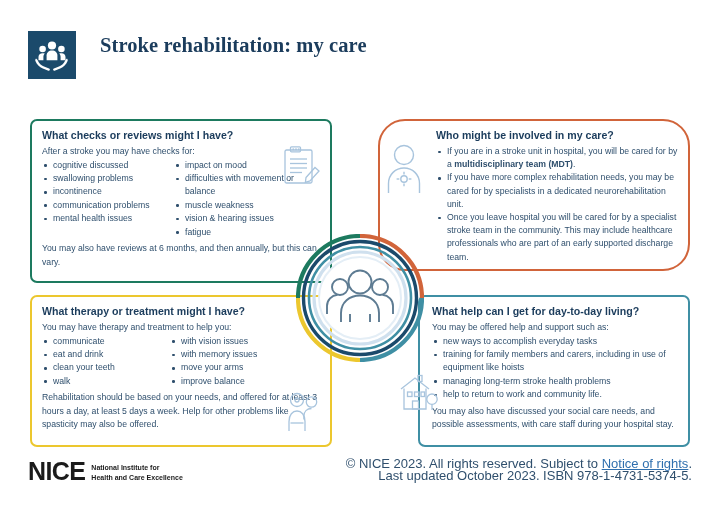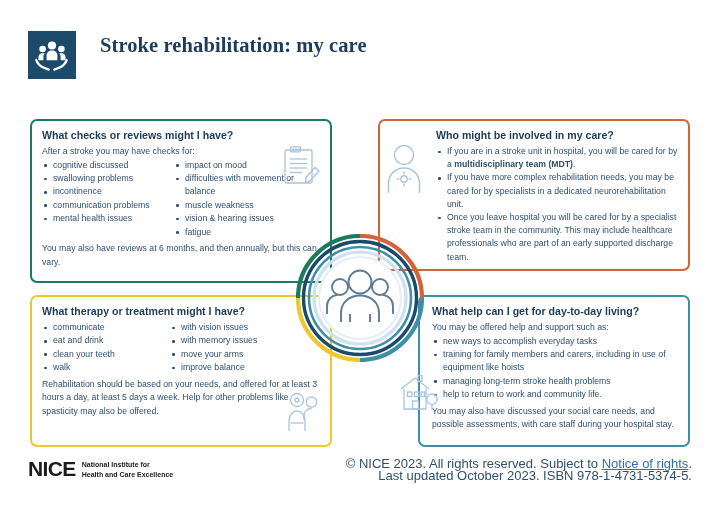--- a/index.html
+++ b/index.html
@@ -102,20 +102,21 @@
   }
   #box-checks .col-a { width: 132px; }
   #box-checks .col-b { width: 122px; }
 
   
   #box-who {
     left: 378px; top: 119px;
     width: 312px; height: 152px;
     border-color: #d1643a;
     padding: 8px 8px 6px 10px;
+    border-radius: 27px;
   }
   #box-who .who-body { margin-left: 46px; }
   #box-who li { line-height: 13.2px; }
 
   
   #box-therapy {
     left: 30px; top: 295px;
     width: 302px; height: 152px;
     border-color: #ecc72e;
     padding: 8px 10px 6px 10px;
@@ -162,21 +163,21 @@
     position: absolute;
     left: 28px; top: 455px;
     width: 664px; height: 34px;
   }
   .nice-logo {
     position: absolute; left: 0; top: 2px;
     display: flex; align-items: center; gap: 6px;
   }
   .nice-word {
     font-family: "Liberation Sans", sans-serif;
-    font-size: 21px;
+    font-size: 25px;
     font-weight: 700;
     color: #1b1b1b;
     letter-spacing: -0.6px;
   }
   .nice-sub {
     font-size: 7px;
     line-height: 9px;
     font-weight: 700;
     color: #1b1b1b;
     padding-top: 1px;
@@ -277,20 +278,21 @@
           <line x1="20" y1="43.2" x2="20" y2="40.4"></line>
           <line x1="15.3" y1="36" x2="12.6" y2="36"></line>
           <line x1="27.4" y1="36" x2="24.7" y2="36"></line>
         </g>
       </svg>
     </div>
   </div>
 
   <div class="box" id="box-therapy">
     <div class="box-head">What therapy or treatment might I have?</div>
+    <div class="box-lead">You may have therapy and treatment to help you:</div>
     <div class="two-col">
       <ul class="col-a">
         <li>communicate</li>
         <li>eat and drink</li>
         <li>clean your teeth</li>
         <li>walk</li>
       </ul>
       <ul class="col-b">
         <li>with vision issues</li>
         <li>with memory issues</li>

